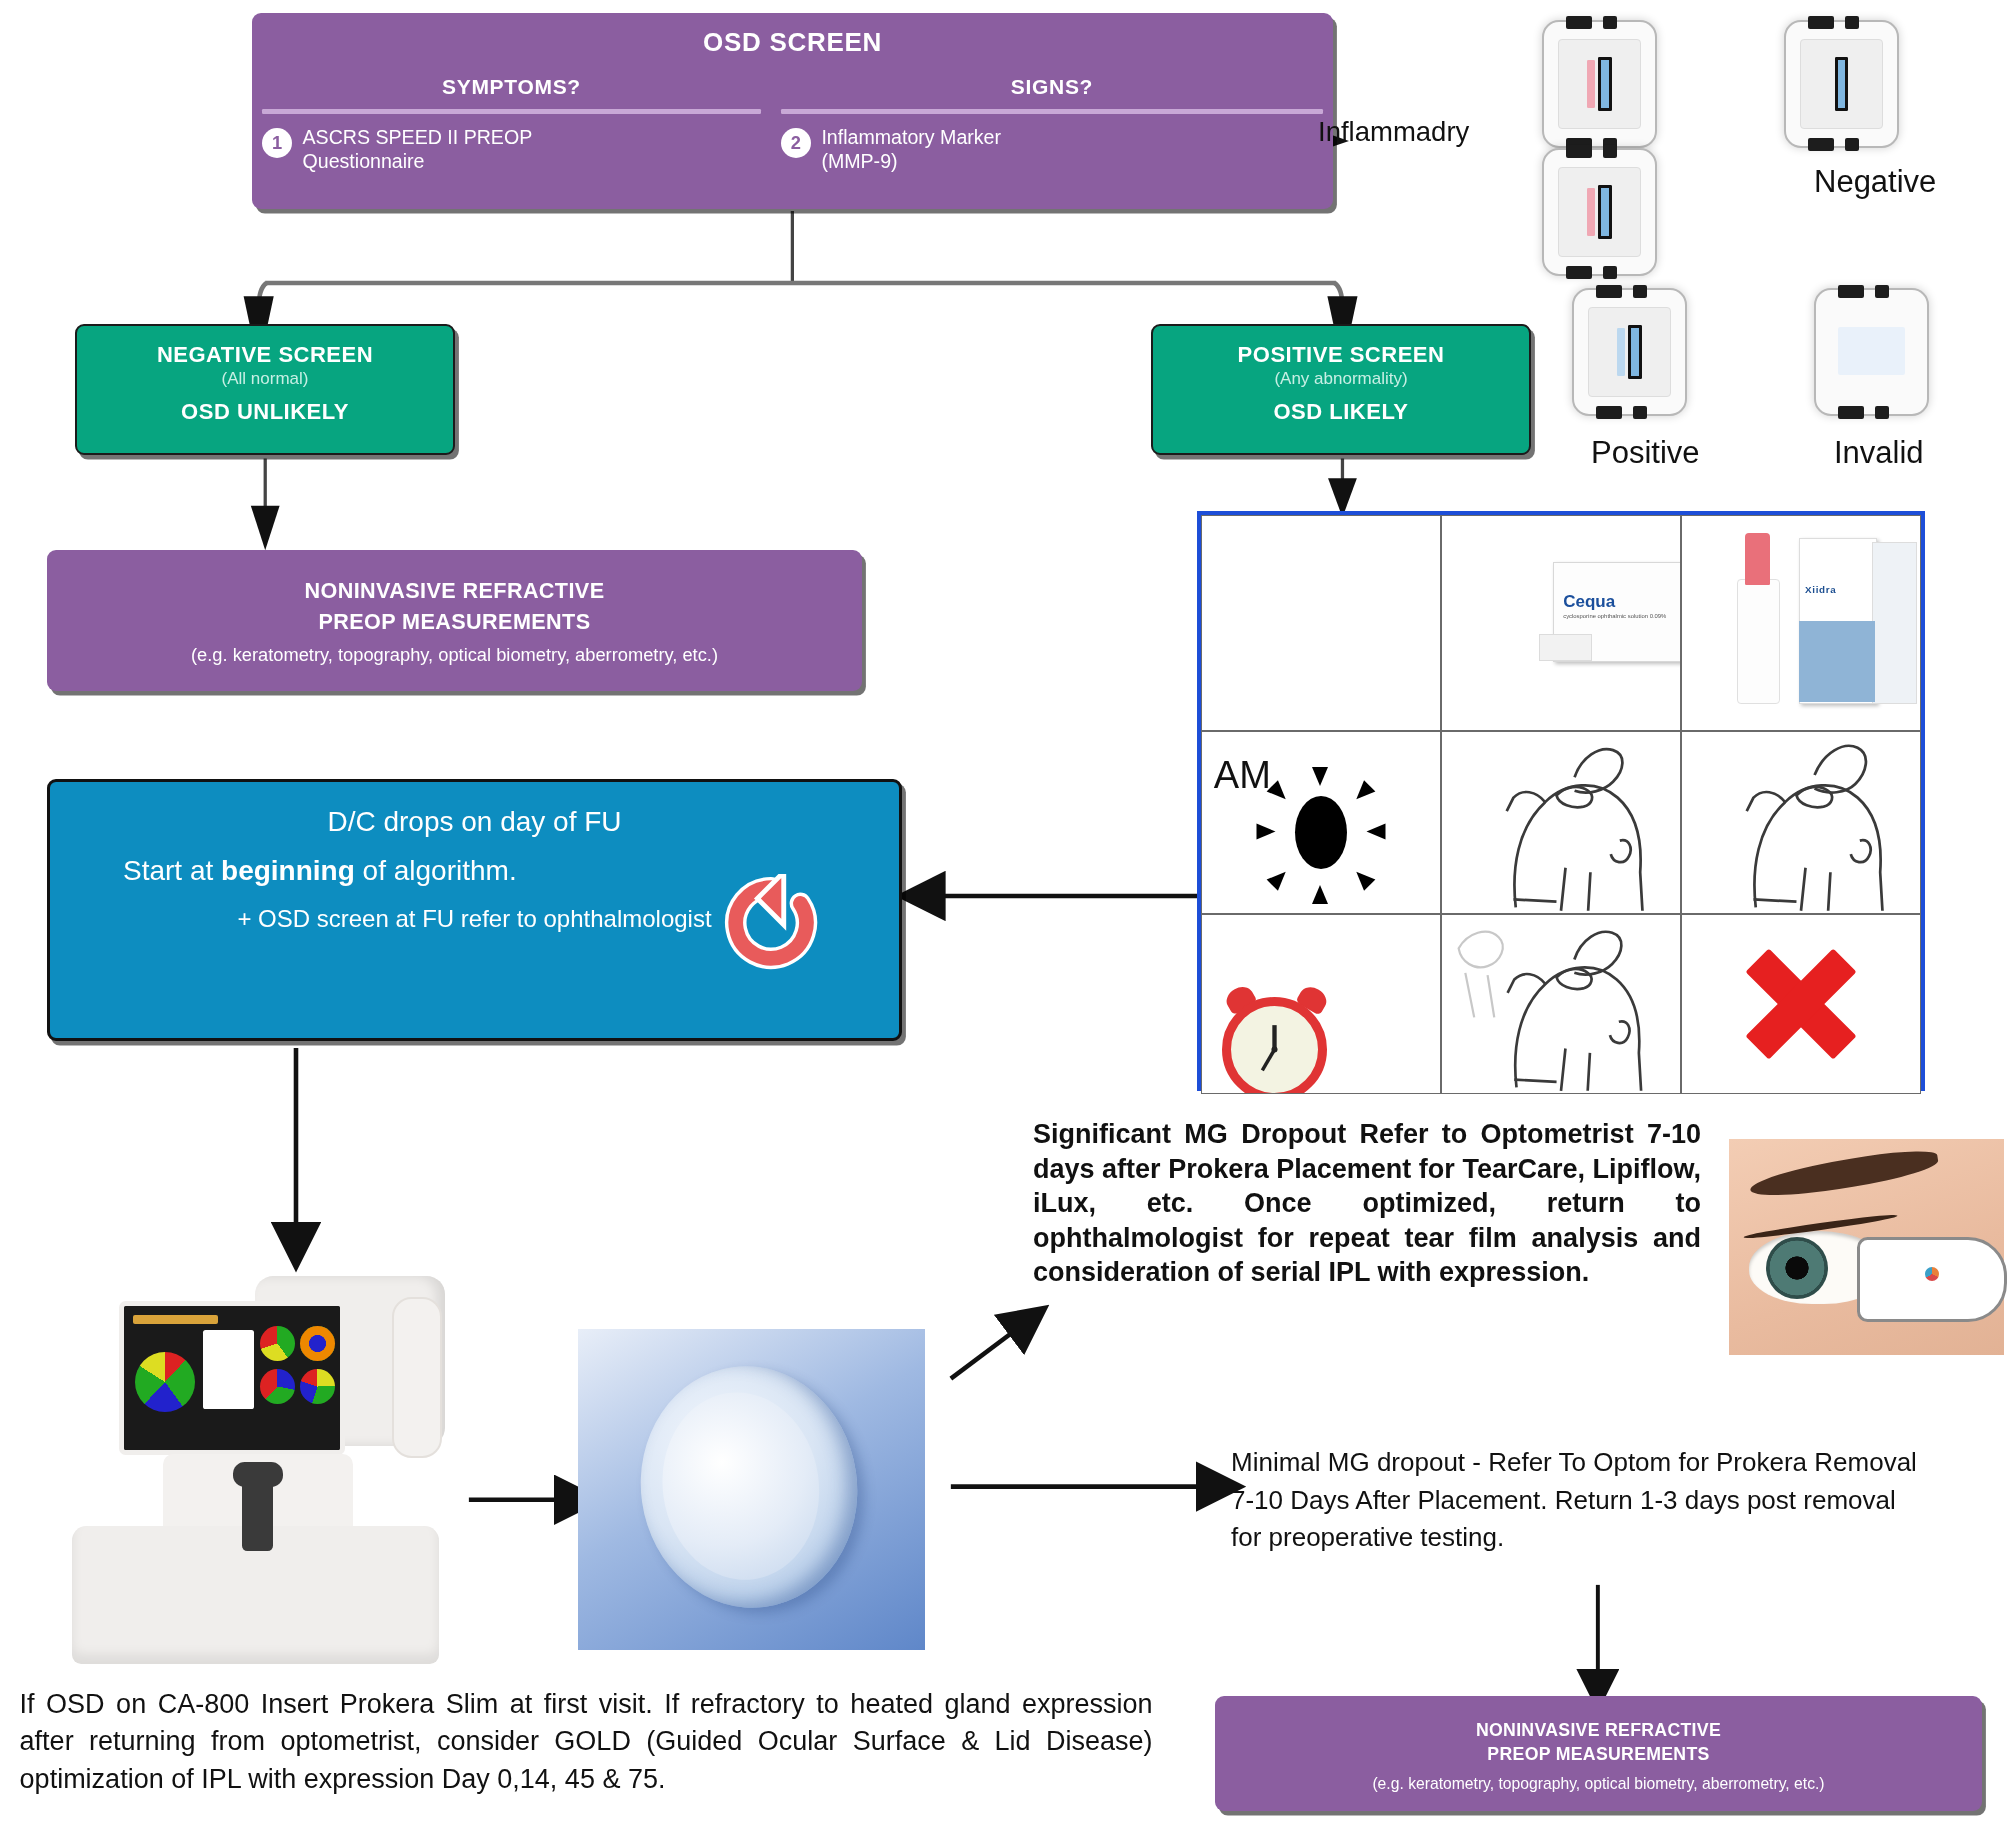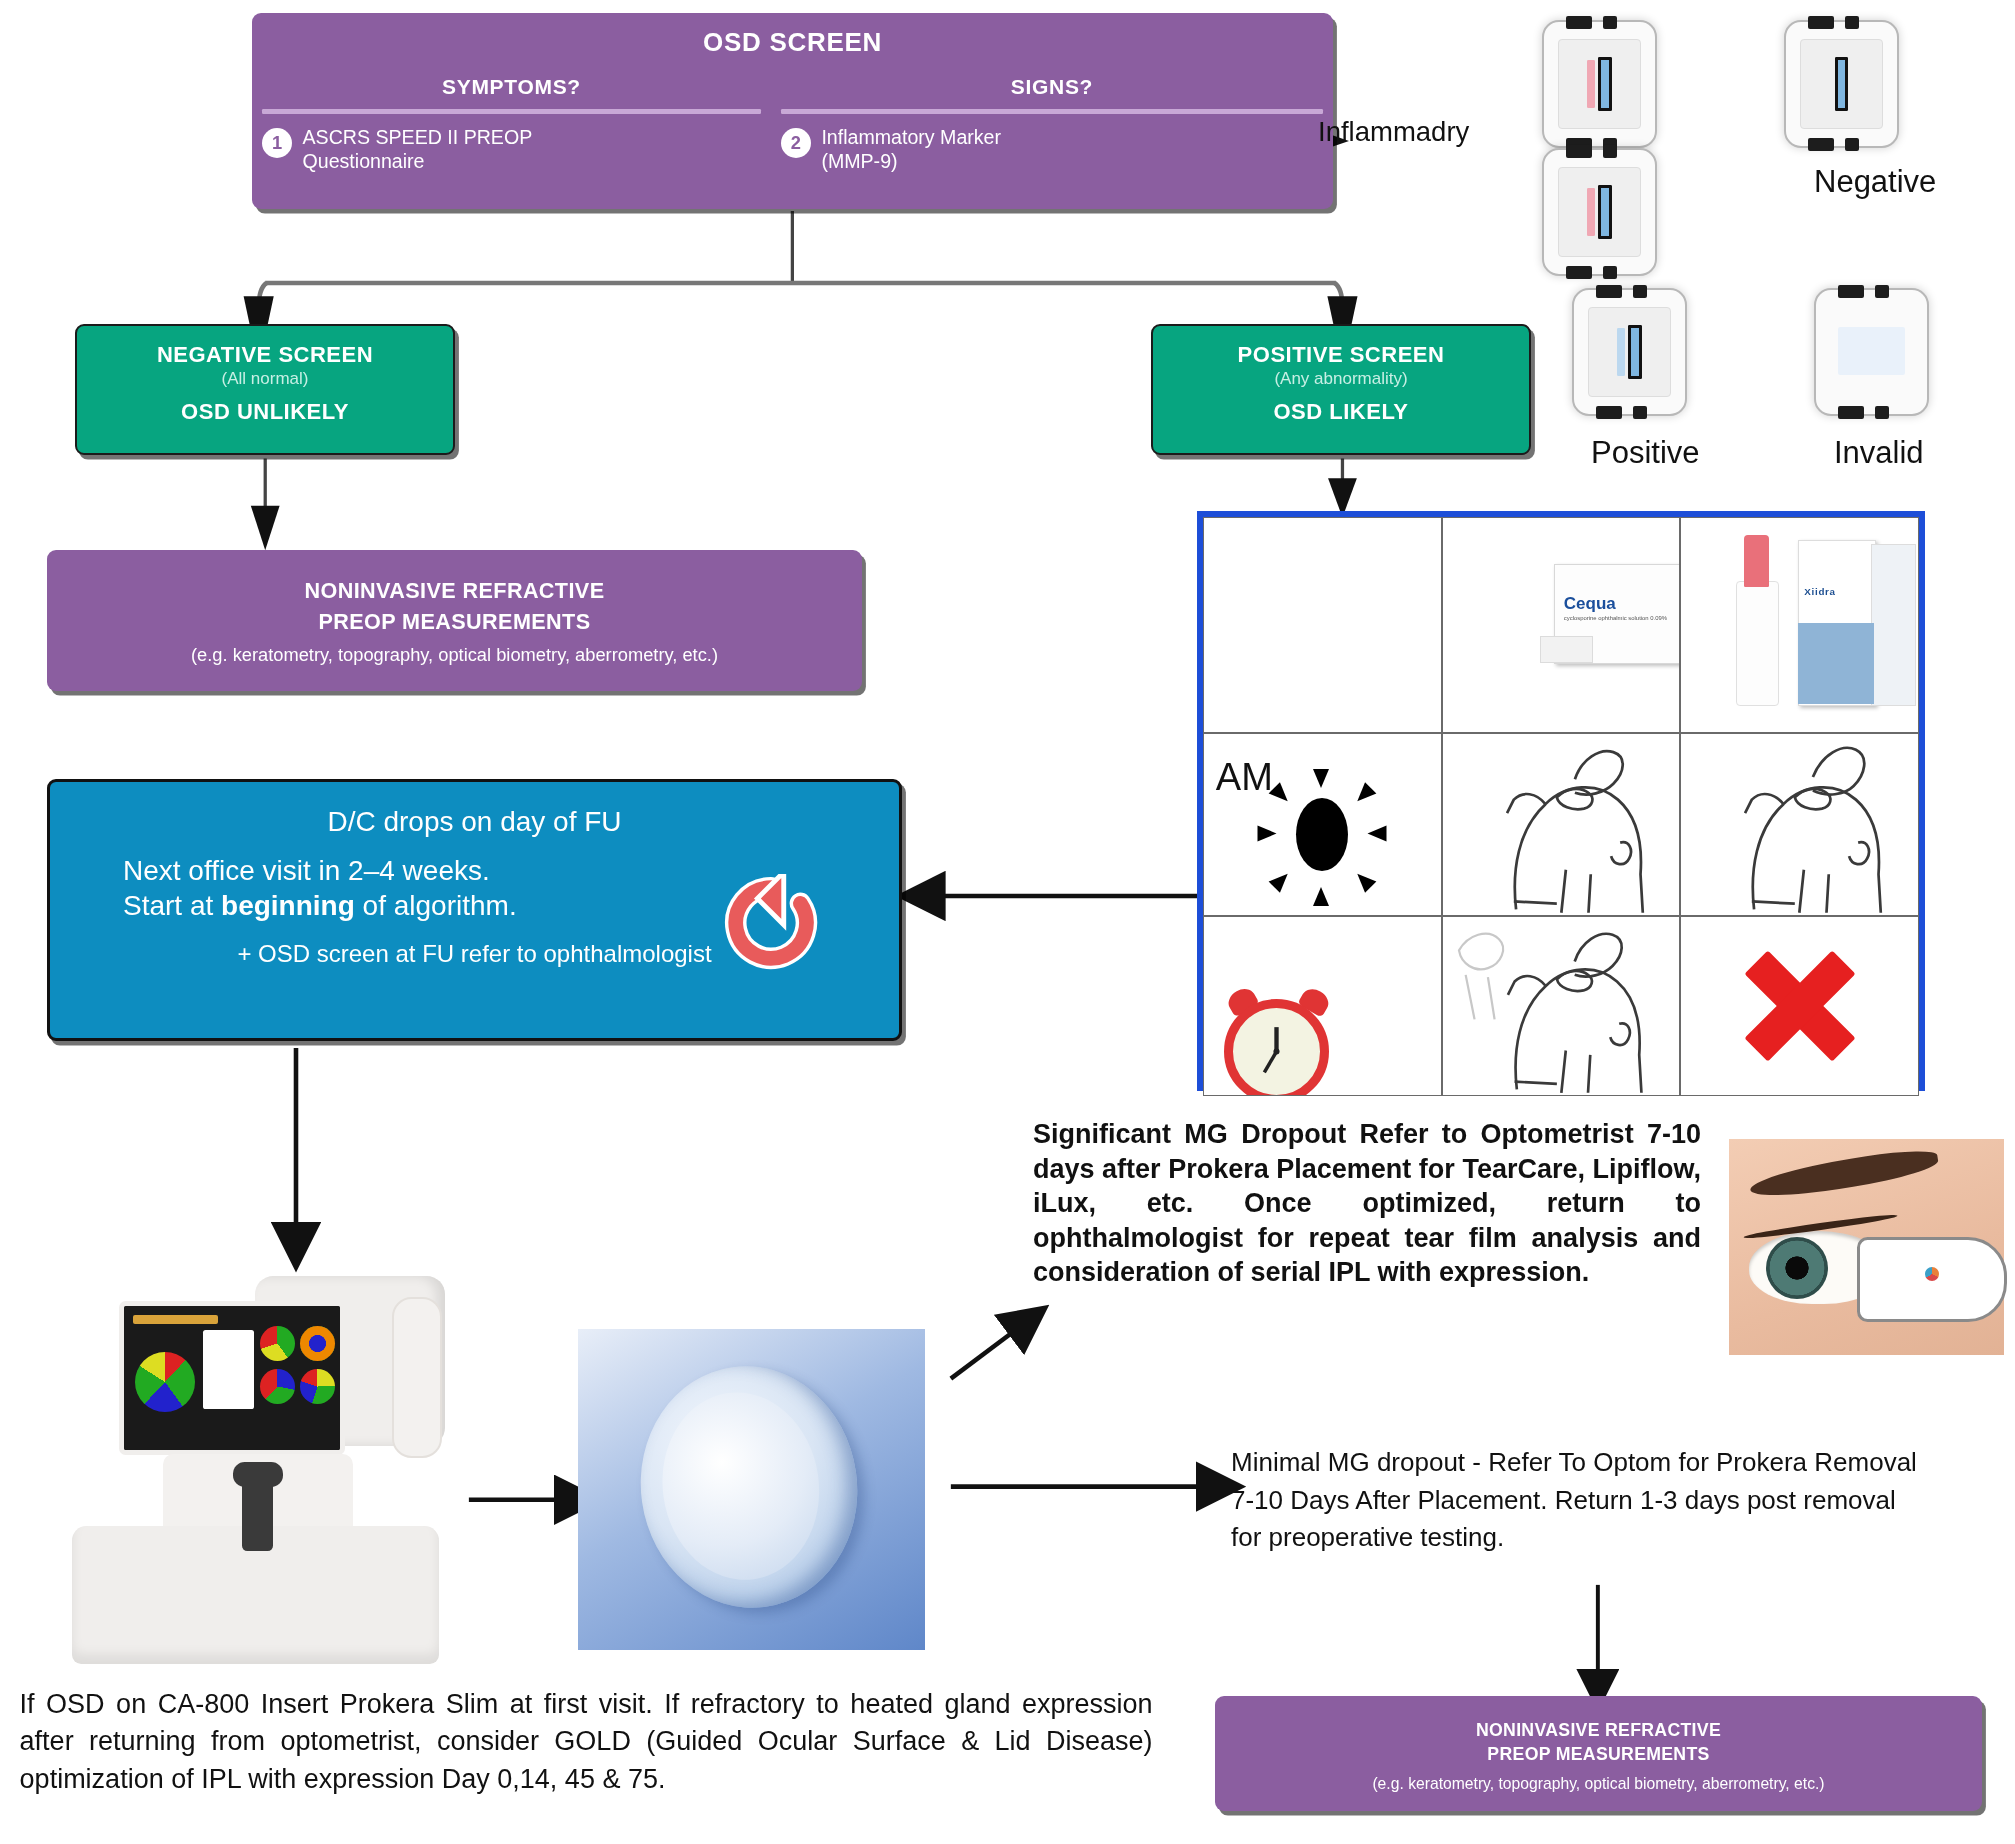--- a/index.html
+++ b/index.html
@@ -55,21 +55,21 @@
   
   .plain-label{position:absolute;font-size:27.5px;color:#111;}
   #inflammadry-label{left:1318px;top:84px;margin-top:32px;}
   #negative-label{left:1814px;top:164px;font-size:31px;}
   #positive-label{left:1591px;top:435px;font-size:31px;}
   #invalid-label{left:1834px;top:435px;font-size:31px;}
 
   
   #grid{position:absolute;left:1197px;top:511px;width:728px;height:580px;
         display:grid;grid-template-columns:1fr 1fr 1fr;grid-template-rows:216px 183px 180px;
-        border:6px solid #1d4ed8;box-sizing:border-box;}
+        border:4px solid #1d4ed8;box-sizing:border-box;}
   #grid > div{border:1.3px solid #6a6a6a;box-sizing:border-box;position:relative;overflow:hidden;background:#fff;}
   .gray{background:#9c9c9c;}
   .clogo{width:100%;height:100%;display:flex;align-items:center;justify-content:center;}
 
   
   .am-cell{display:flex;align-items:center;justify-content:center;}
   .am-txt{position:absolute;left:11.8px;top:22px;font-size:38px;color:#111;}
   .sun{position:relative;width:118px;height:118px;}
   .sun .core{position:absolute;left:33px;top:19.6px;width:52px;height:73px;background:#000;border-radius:50%;}
   .ray{position:absolute;width:0;height:0;border-left:8.5px solid transparent;border-right:8.5px solid transparent;border-bottom:19.6px solid #000;}
@@ -297,21 +297,20 @@
 
 <div class="box purple" id="preop-left">
   <div class="pm-l1" style="margin-top:27.5px;">NONINVASIVE REFRACTIVE</div>
   <div class="pm-l1" style="margin-top:5.2px;">PREOP MEASUREMENTS</div>
   <div class="pm-l2">(e.g. keratometry, topography, optical biometry, aberrometry, etc.)</div>
 </div>
 
 <div class="box blue" id="dc-box">
   <div class="dc-1">D/C drops on day of FU</div>
   <div class="dc-2">
-    <div>Next office visit in 2–4 weeks.</div>
     <div>
       <span>Start at </span><b>beginning</b><span> of algorithm.</span>
     </div>
   </div>
   <div class="dc-3">+ OSD screen at FU refer to  ophthalmologist</div>
 
   <svg class="refresh" viewBox="0 0 100 100">
     <path d="M50 14 a36 36 0 1 0 30 16" fill="none" stroke="#fff" stroke-width="22" stroke-linecap="round"></path>
     <path d="M50 14 a36 36 0 1 0 30 16" fill="none" stroke="#E85B5B" stroke-width="15" stroke-linecap="round"></path>
     <polygon points="44,6 44,44 82,44" fill="#E85B5B" stroke="#fff" stroke-width="5" transform="rotate(45 63 25)"></polygon>

